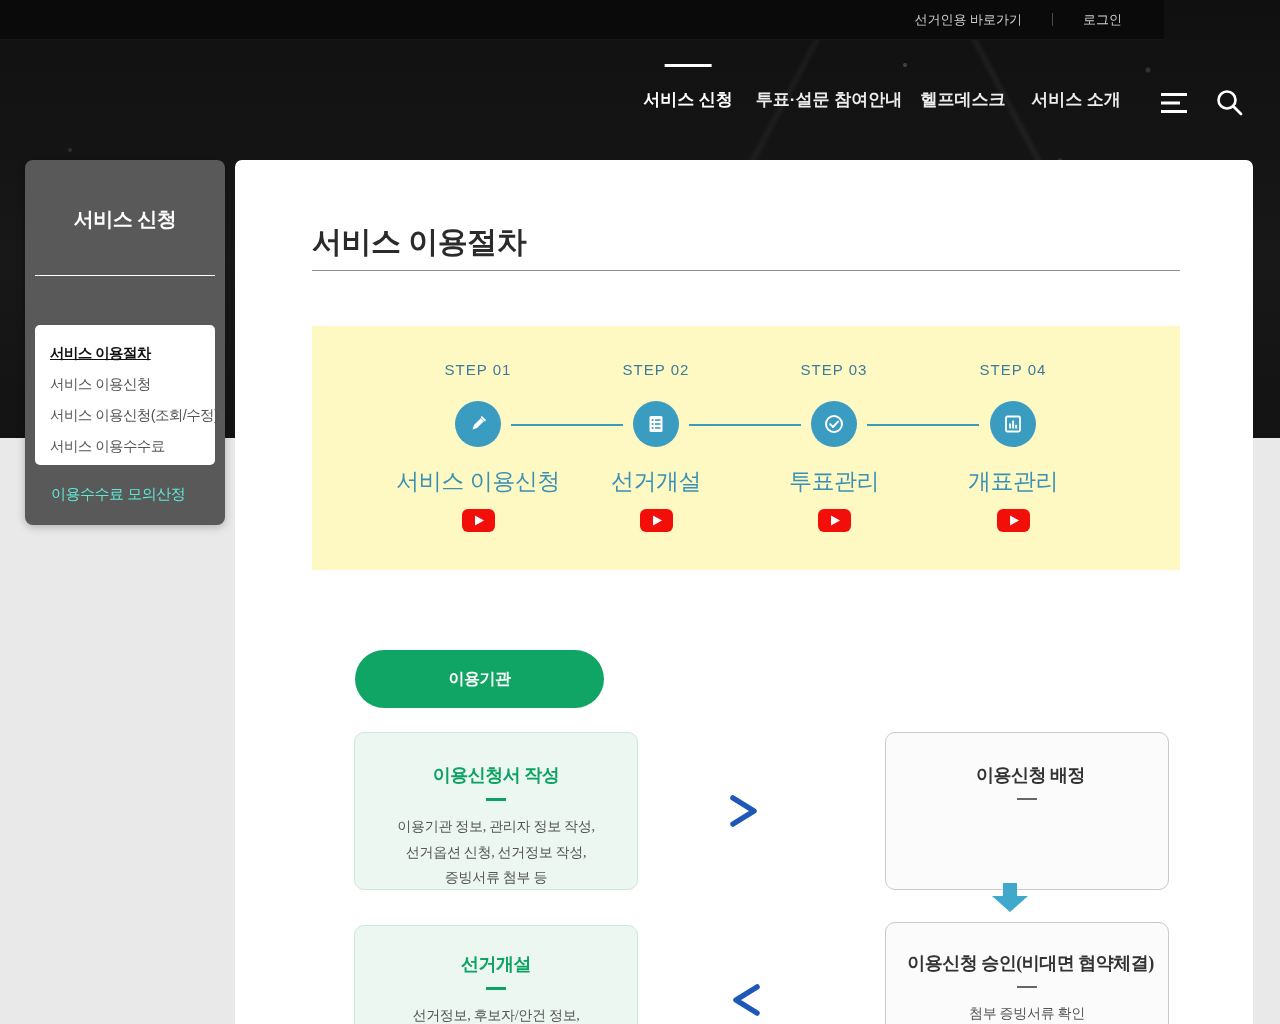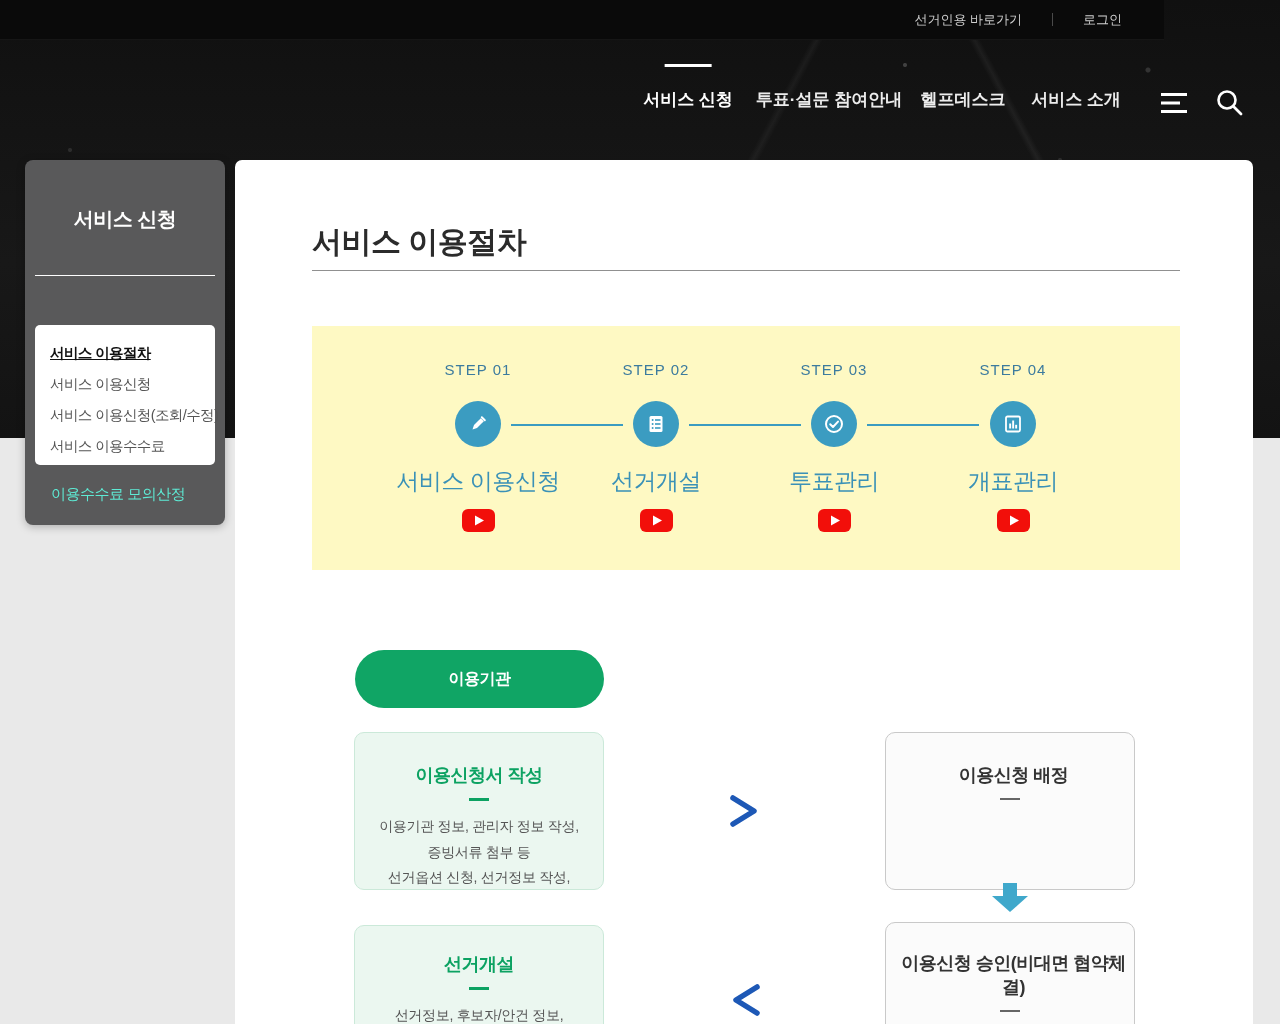--- a/index.html
+++ b/index.html
@@ -71,21 +71,21 @@
 
   
   .pill {
     position:absolute; width:249px; height:58px; border-radius:29px;
     display:flex; align-items:center; justify-content:center;
     color:#fff; font-size:16px; font-weight:bold; letter-spacing:-.5px;
   }
   .pill.green { left:120px; top:490px; background:#10a565; }
   .pill.dark  { left:651px; top:490px; background:#525250; }
 
-  .flow-box { position:absolute; width:250px; border-radius:10px; text-align:center; }
+  .flow-box { position:absolute; width:284px; border-radius:10px; text-align:center;font-family:Liberation Serif, serif; }
   .flow-box.green { background:#ebf7f0; border:1px solid #cbe9d9; }
   .flow-box.white { background:#fbfbfb; border:1px solid #c9c9c9; }
   .fb-title { font-size:18px; font-weight:bold; letter-spacing:-.5px; }
   .flow-box.green .fb-title { color:#0ca262; }
   .flow-box.white .fb-title { color:#333;margin-left:7px; }
   .fb-dash { width:20px; height:3px; margin:11px auto 13px; }
   .flow-box.green .fb-dash { background:#0ca262; }
   .flow-box.white .fb-dash { background:#666; height:2px; }
   .fb-line { font-size:14px; color:#555; line-height:25.5px; letter-spacing:-.3px; }
 
@@ -227,22 +227,22 @@
       </svg>
     </div>
   </div>
 
   <div class="pill green">이용기관</div>
 
   <div class="flow-box green gbox1">
     <div class="fb-title">이용신청서 작성</div>
     <div class="fb-dash"></div>
     <div class="fb-line">이용기관 정보, 관리자 정보 작성,</div>
+    <div class="fb-line">선거옵션 신청, 선거정보 작성,</div>
     <div class="fb-line">증빙서류 첨부 등</div>
-    <div class="fb-line">선거옵션 신청, 선거정보 작성,</div>
   </div>
 
   <div class="flow-box white wbox1">
     <div class="fb-title">이용신청 배정</div>
     <div class="fb-dash"></div>
   </div>
 
   <svg class="arrow-right-svg" width="125" height="32">
     <defs>
       <linearGradient id="gradLR" x1="0" y1="0" x2="1" y2="0">

